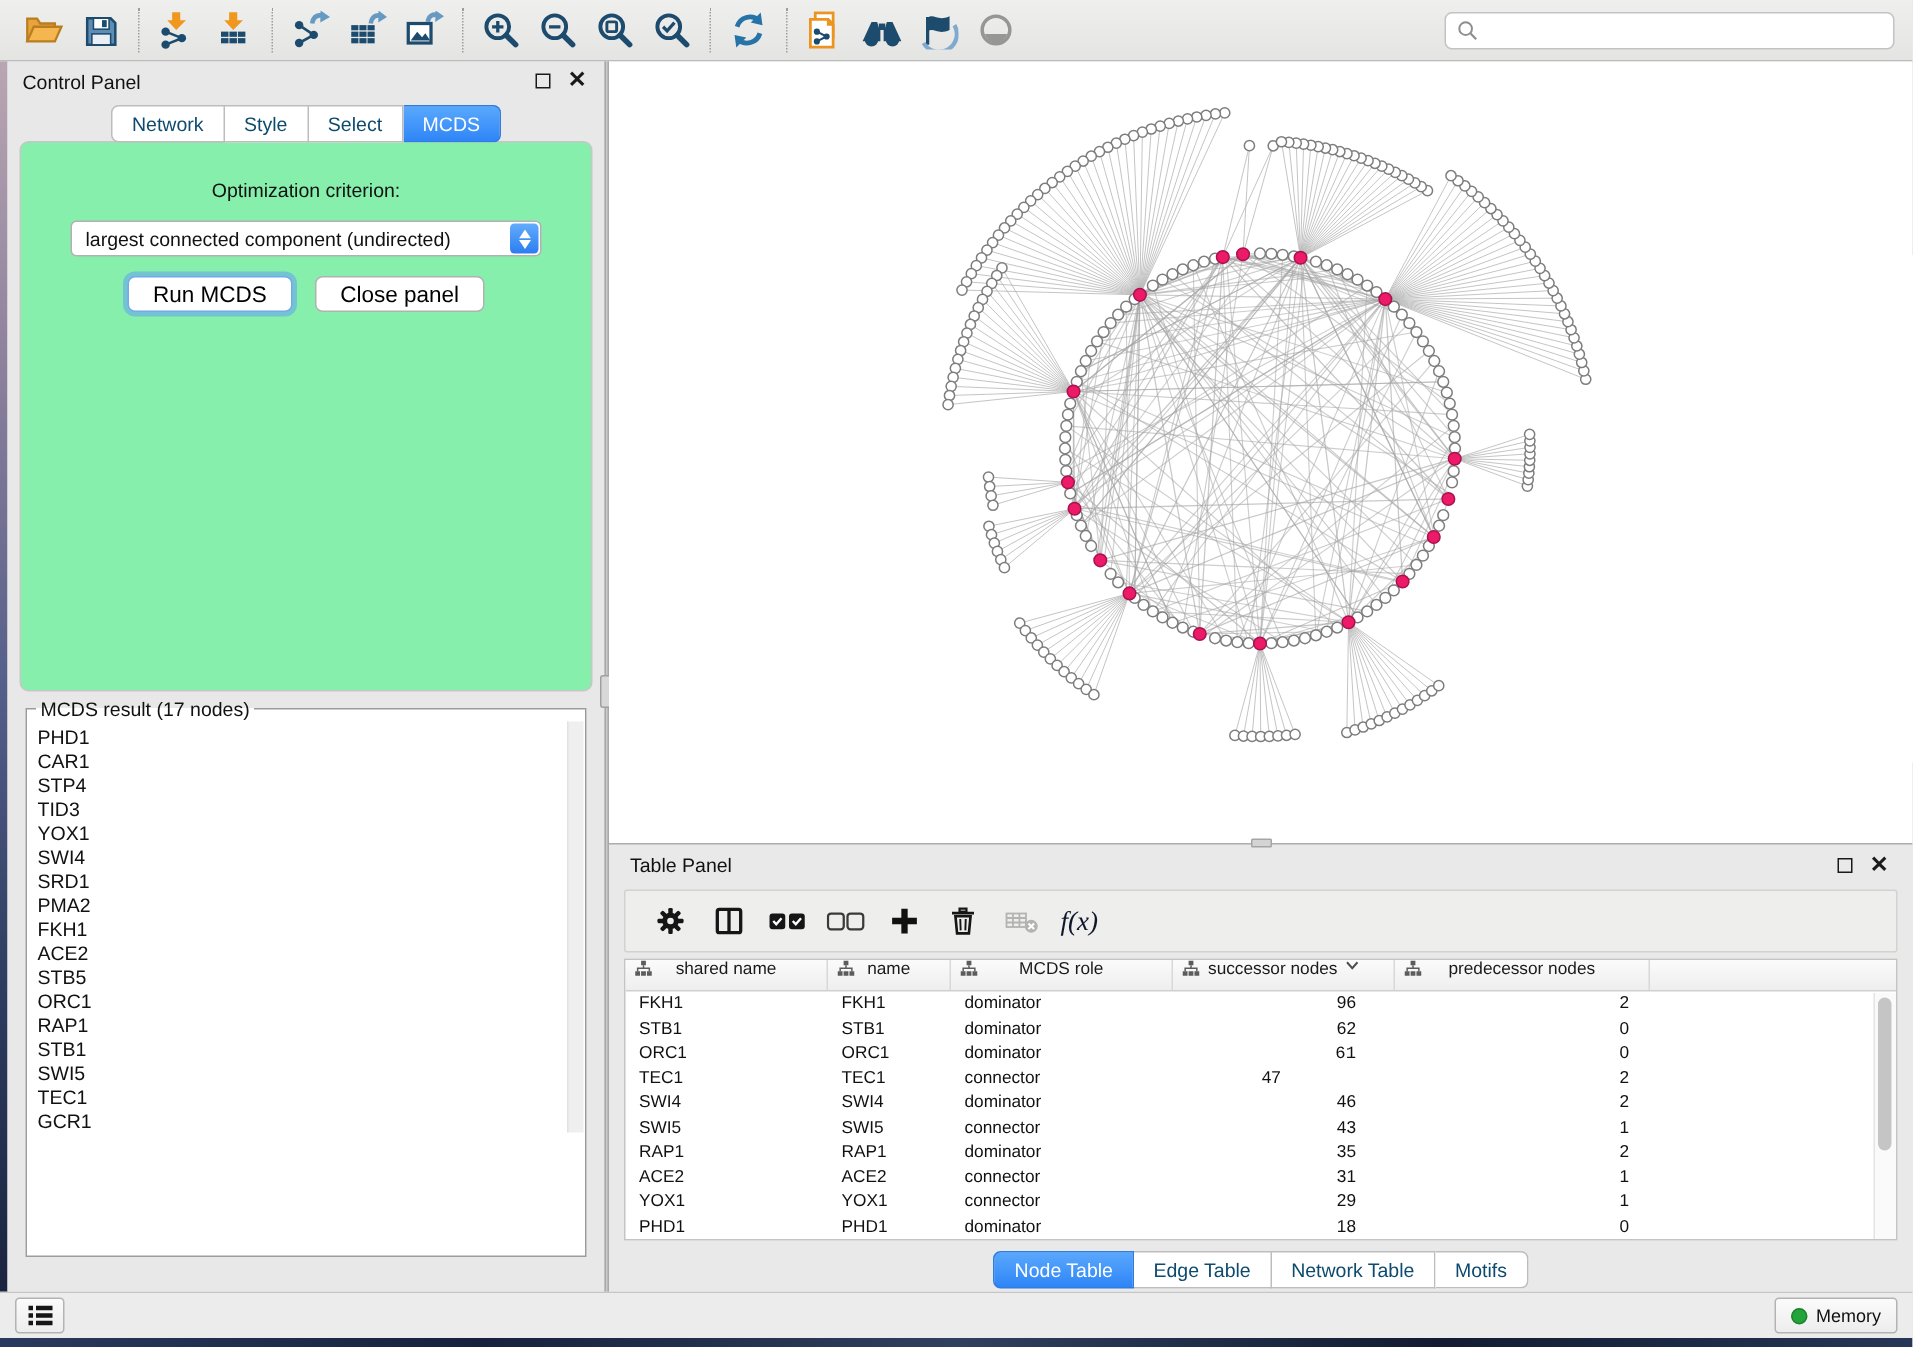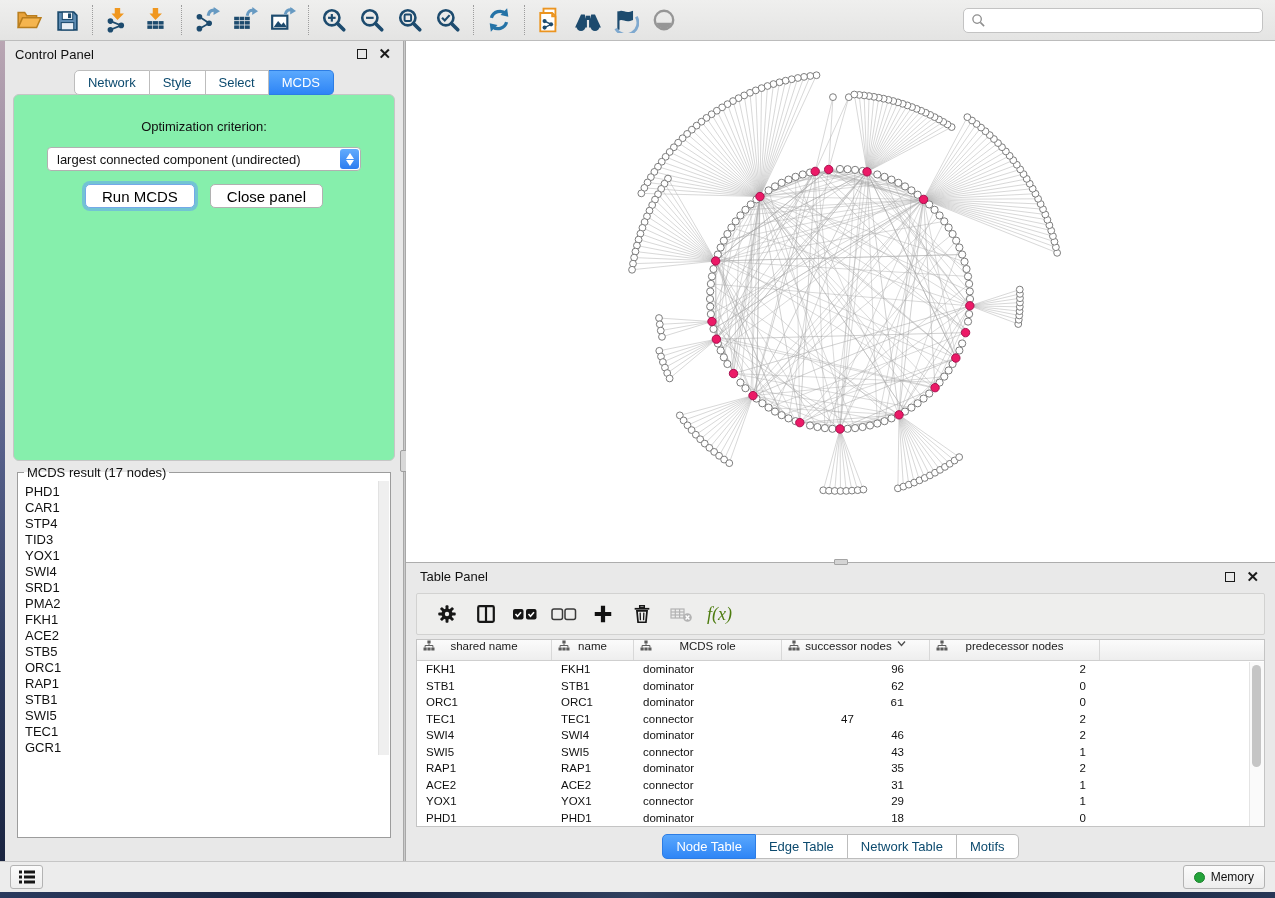--- a/index.html
+++ b/index.html
@@ -59,21 +59,21 @@
   .net-title{position:absolute;left:0;right:0;text-align:center;font-size:12.5px;color:#1a1a1a}
   .net-canvas{flex:1;background:#fff;position:relative}
   .net-canvas svg{position:absolute;inset:0}
   .h-handle{position:absolute;bottom:-3px;left:50%;margin-left:-7px;width:14px;height:6px;background:#d4d4d4;border:1px solid #a5a5a5;border-radius:1px;z-index:3}
 
   
   .table-panel{height:298px;background:#e9e9e9;display:flex;flex-direction:column}
   .tp-header{height:27px;display:flex;align-items:center;padding:0 16px 0 14px}
   .tp-toolbar{margin:3px 10px 0;height:42px;background:#eeeeed;border:1px solid #d2d2d1;border-radius:2px;display:flex;align-items:center;padding-left:10px}
   .tp-btn{width:39px;height:34px;display:flex;align-items:center;justify-content:center}
-  .fx{font-family:"Liberation Serif",serif;font-style:italic;font-size:18px;color:#4d7c0f}
+  .fx{font-family:"Liberation Serif",serif;font-style:italic;font-size:18px;color:#0f172a}
   .tp-table{margin:4px 10px 0;background:#fff;border:1px solid #c4c4c4;height:188px;position:relative;font-size:11.5px;overflow:hidden}
   .thead{display:flex;height:21px;background:linear-gradient(#fbfbfb,#eeeeee);border-bottom:1px solid #cfcfcf}
   .th{display:flex;align-items:flex-start;justify-content:center;gap:5px;border-right:1px solid #d8d8d8;color:#1a1a1a;position:relative}
   .th .tree{flex:0 0 auto;position:absolute;left:6px}
   .tr{display:flex;height:16.5px;align-items:center}
   .td{padding:0 9px;white-space:nowrap;overflow:hidden}
   .td.num{text-align:right}
   .tscroll{position:absolute;top:22px;right:0;bottom:0;width:15px;background:#fafafa;border-left:1px solid #e4e4e4}
   .tthumb{position:absolute;top:3px;right:3px;width:9px;height:62%;background:#c5c5c5;border-radius:5px}
   .tp-tabs{display:flex;justify-content:center;margin-top:7px}

